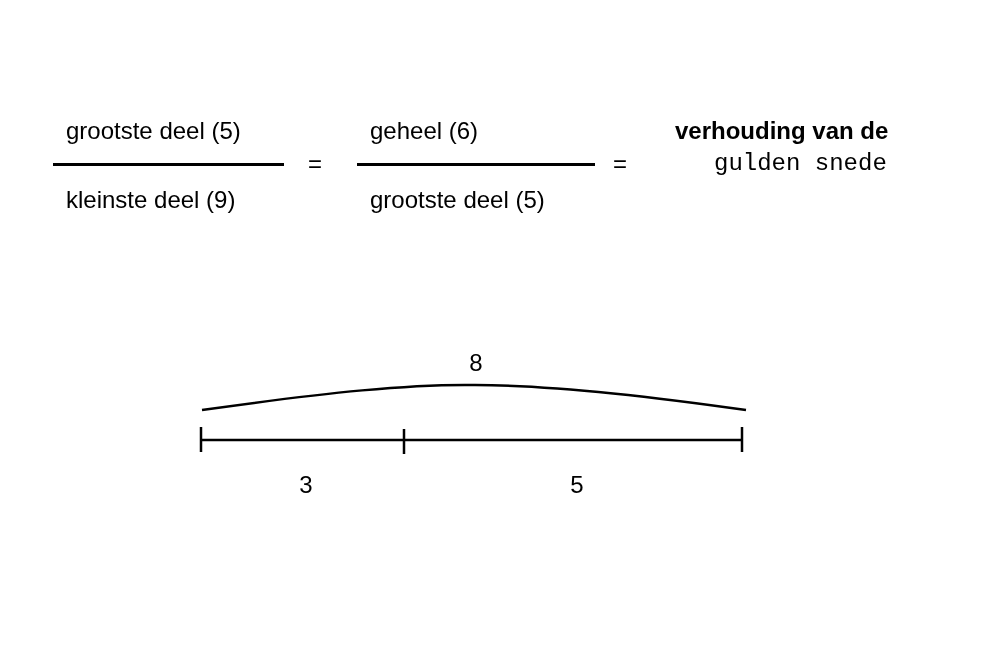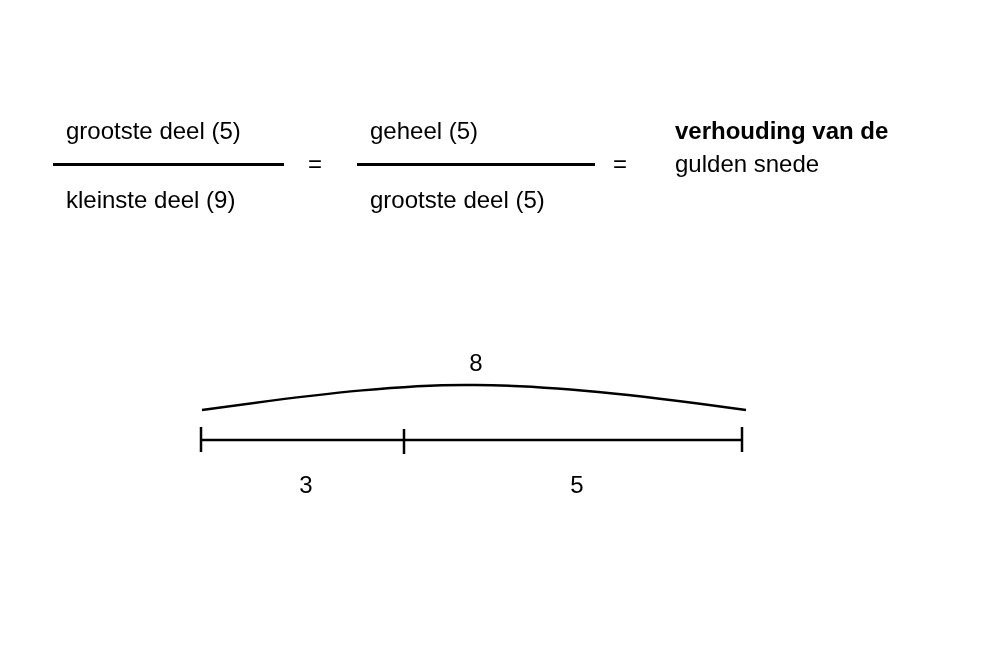--- a/index.html
+++ b/index.html
@@ -12,28 +12,28 @@
 </style>
 </head>
 <body>
 
 <div class="txt" style="left:66px; top:117px;">grootste deel (5)</div>
 <div class="bar" style="left:53px; top:163px; width:231px;"></div>
 <div class="txt" style="left:66px; top:186px;">kleinste deel (9)</div>
 
 <div class="txt" style="left:308px; top:150px;">=</div>
 
-<div class="txt" style="left:370px; top:117px;">geheel (5)</div>
+<div class="txt" style="left:370px; top:117px;">geheel (6)</div>
 <div class="bar" style="left:357px; top:163px; width:238px;"></div>
 <div class="txt" style="left:370px; top:186px;">grootste deel (5)</div>
 
 <div class="txt" style="left:613px; top:150px;">=</div>
 
 <div class="txt" style="left:675px; top:117px;font-weight:bold;">verhouding van de</div>
-<div class="txt" style="left:675px; top:150px;">gulden snede</div>
+<div class="txt" style="left:714px; top:150px;font-family:Liberation Mono, monospace;">gulden snede</div>
 
 <svg width="1000" height="666">
   <path d="M 202 410 C 330 392, 410 384, 475 385 C 540 385, 620 392, 746 410" fill="none" stroke="#000" stroke-width="2.5"></path>
   <line x1="201" y1="440" x2="742" y2="440" stroke="#000" stroke-width="2.5"></line>
   <line x1="201" y1="427" x2="201" y2="452" stroke="#000" stroke-width="2.5"></line>
   <line x1="404" y1="429" x2="404" y2="454" stroke="#000" stroke-width="2.5"></line>
   <line x1="742" y1="427" x2="742" y2="452" stroke="#000" stroke-width="2.5"></line>
   <text class="lbl" x="476" y="371" text-anchor="middle">8</text>
   <text class="lbl" x="306" y="493" text-anchor="middle">3</text>
   <text class="lbl" x="577" y="493" text-anchor="middle">5</text>

